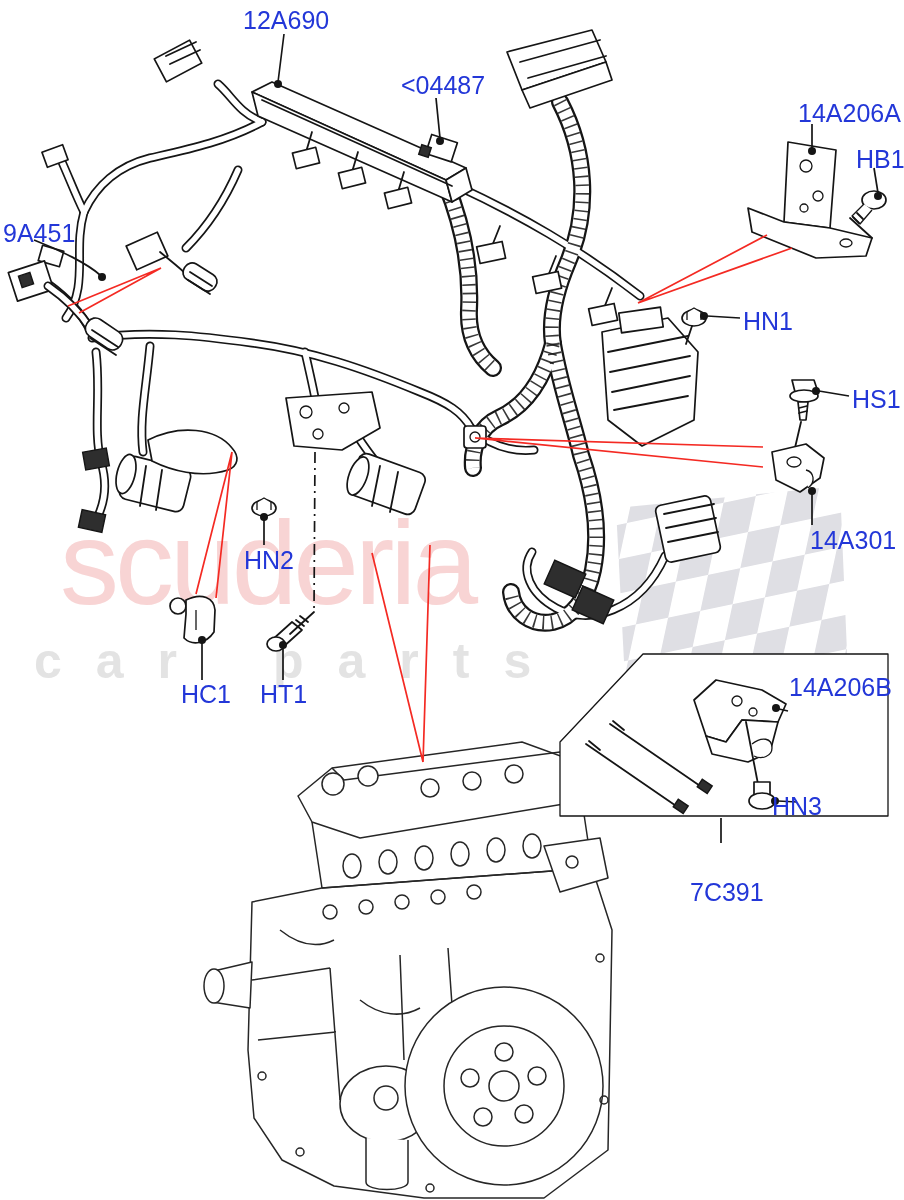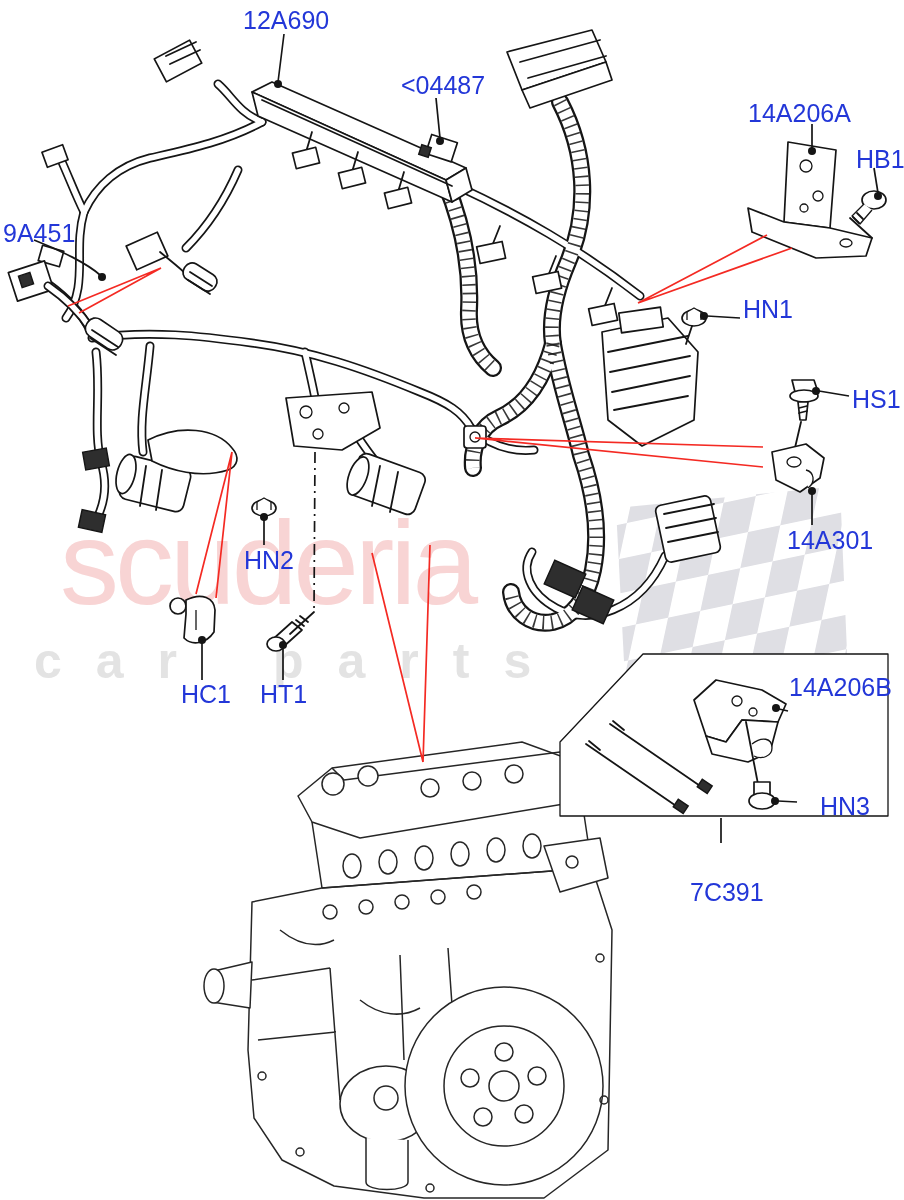--- a/index.html
+++ b/index.html
@@ -387,25 +387,25 @@
       <path class="leader" d="M778,801 L797,802"></path>
         <circle class="leader-dot" cx="775" cy="801" r="4"></circle>
       <path class="leader" d="M721,818 L721,843"></path>
       <path class="dashdot" d="M315,452 L314,612"></path>
       <path class="wire" d="M314,612 L290,634"></path>
     </g>
   </svg>
 
   <div class="callout" style="left:243px;top:8px">12A690</div>
   <div class="callout" style="left:401px;top:73px">&lt;04487</div>
-  <div class="callout" style="left:748px;top:101px">14A206A</div>
+  <div class="callout" style="left:798px;top:101px">14A206A</div>
   <div class="callout" style="left:856px;top:147px">HB1</div>
   <div class="callout" style="left:3px;top:221px">9A451</div>
-  <div class="callout" style="left:743px;top:297px">HN1</div>
+  <div class="callout" style="left:743px;top:309px">HN1</div>
   <div class="callout" style="left:852px;top:387px">HS1</div>
-  <div class="callout" style="left:787px;top:528px">14A301</div>
+  <div class="callout" style="left:810px;top:528px">14A301</div>
   <div class="callout" style="left:244px;top:548px">HN2</div>
   <div class="callout" style="left:181px;top:682px">HC1</div>
   <div class="callout" style="left:260px;top:682px">HT1</div>
   <div class="callout" style="left:789px;top:675px">14A206B</div>
-  <div class="callout" style="left:820px;top:794px">HN3</div>
+  <div class="callout" style="left:772px;top:794px">HN3</div>
   <div class="callout" style="left:690px;top:880px">7C391</div>
 </div>
 
 </body></html>

